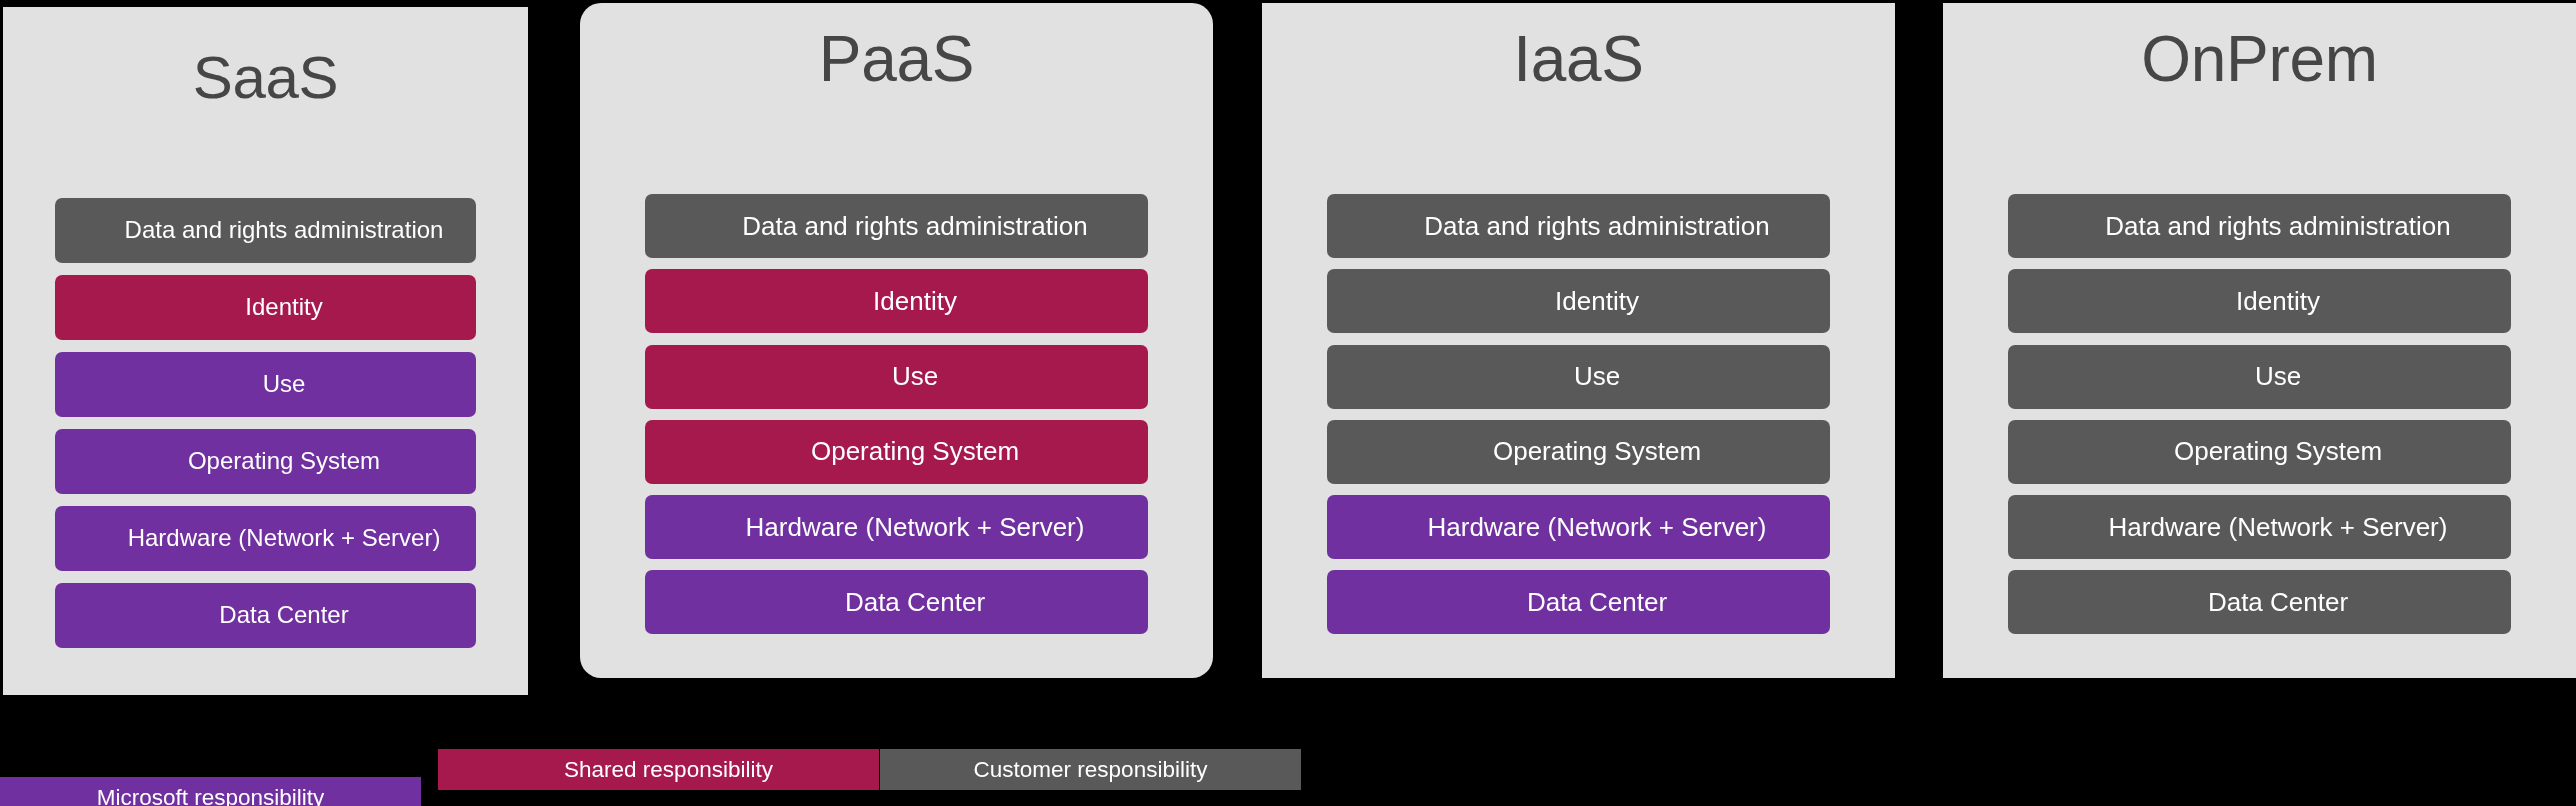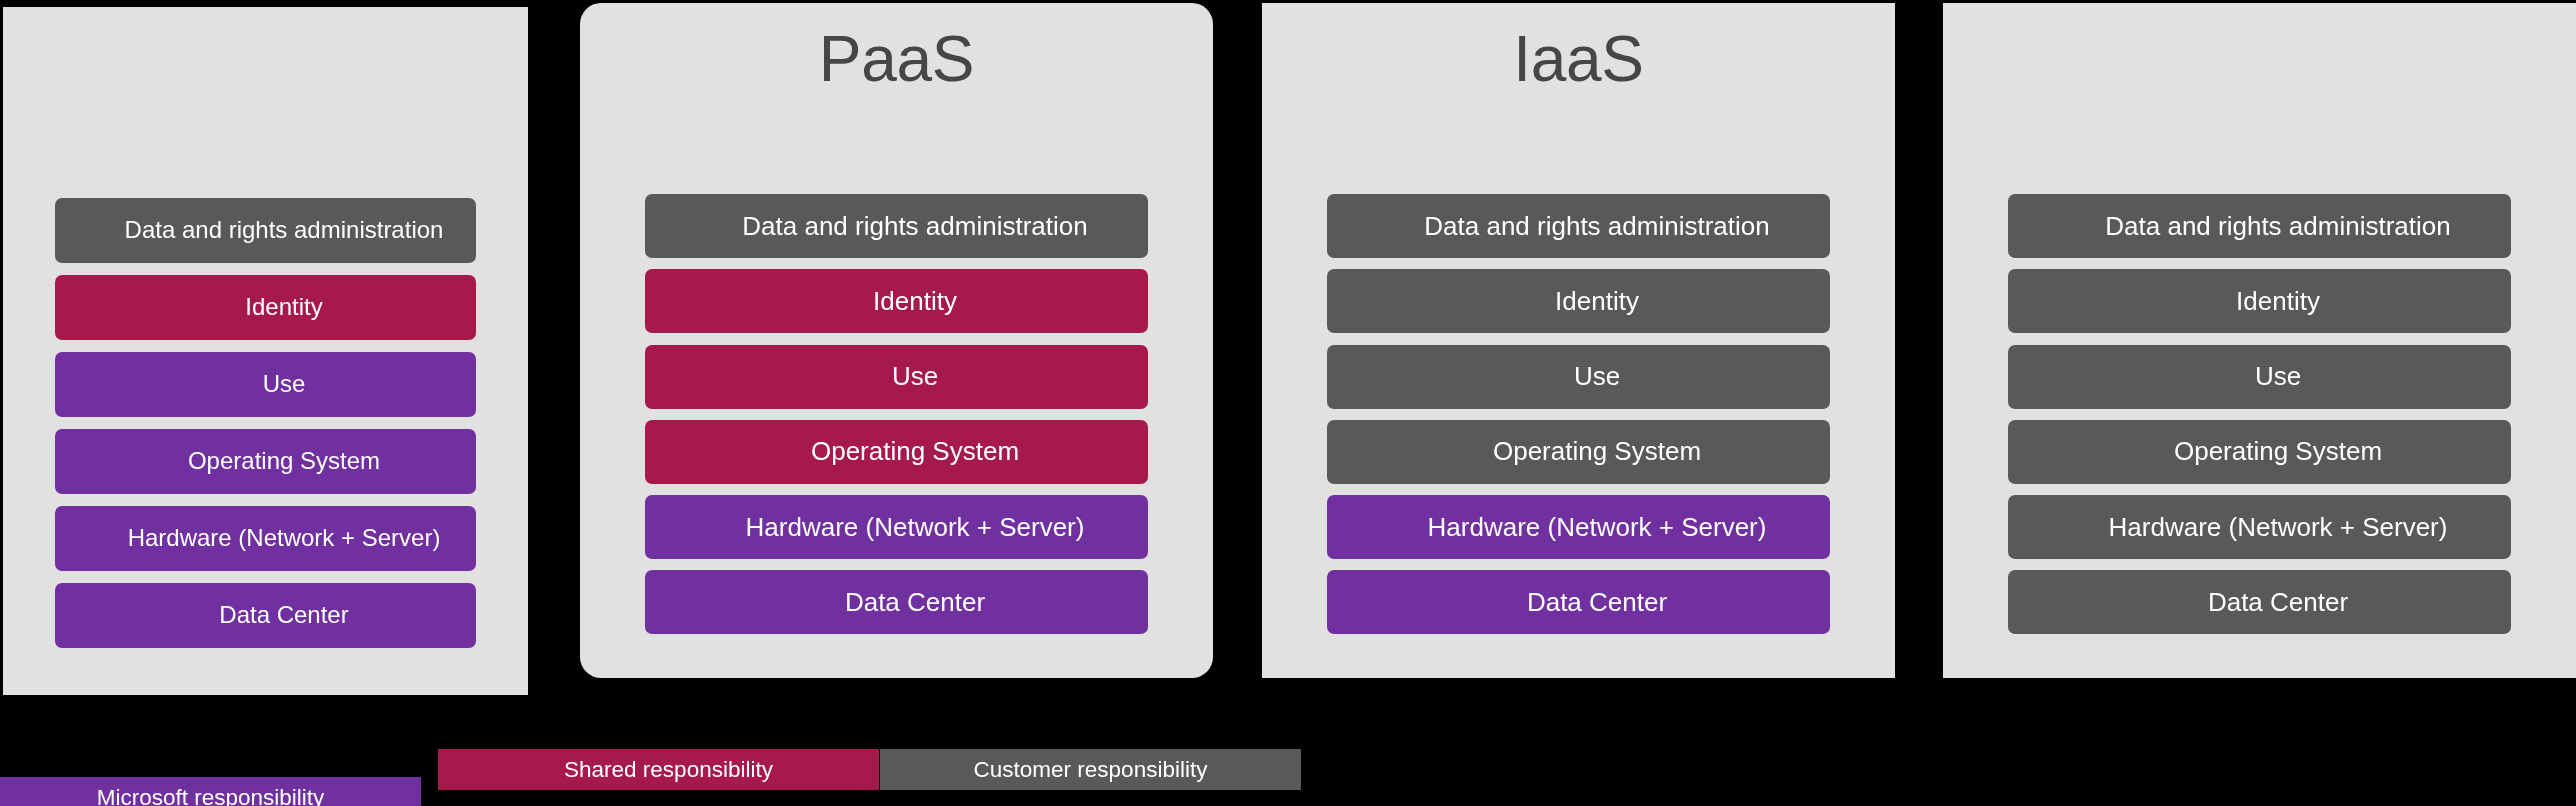--- a/index.html
+++ b/index.html
@@ -128,20 +128,21 @@
   #legend-customer  { left: 880px; width: 421px; }
 </style>
 </head>
 <body>
 
 <div id="stage">
 
   <div class="panels">
 
     <div class="panel" id="panel-saas">
+      <div class="panel-title">SaaS</div>
       <div class="layers">
         <div class="layer c-customer">Data and rights administration</div>
         <div class="layer c-shared">Identity</div>
         <div class="layer c-microsoft">Use</div>
         <div class="layer c-microsoft">Operating System</div>
         <div class="layer c-microsoft">Hardware (Network + Server)</div>
         <div class="layer c-microsoft">Data Center</div>
       </div>
     </div>
 
@@ -163,20 +164,21 @@
         <div class="layer c-customer">Data and rights administration</div>
         <div class="layer c-customer">Identity</div>
         <div class="layer c-customer">Use</div>
         <div class="layer c-customer">Operating System</div>
         <div class="layer c-microsoft">Hardware (Network + Server)</div>
         <div class="layer c-microsoft">Data Center</div>
       </div>
     </div>
 
     <div class="panel" id="panel-onprem">
+      <div class="panel-title">OnPrem</div>
       <div class="layers">
         <div class="layer c-customer">Data and rights administration</div>
         <div class="layer c-customer">Identity</div>
         <div class="layer c-customer">Use</div>
         <div class="layer c-customer">Operating System</div>
         <div class="layer c-customer">Hardware (Network + Server)</div>
         <div class="layer c-customer">Data Center</div>
       </div>
     </div>
 

